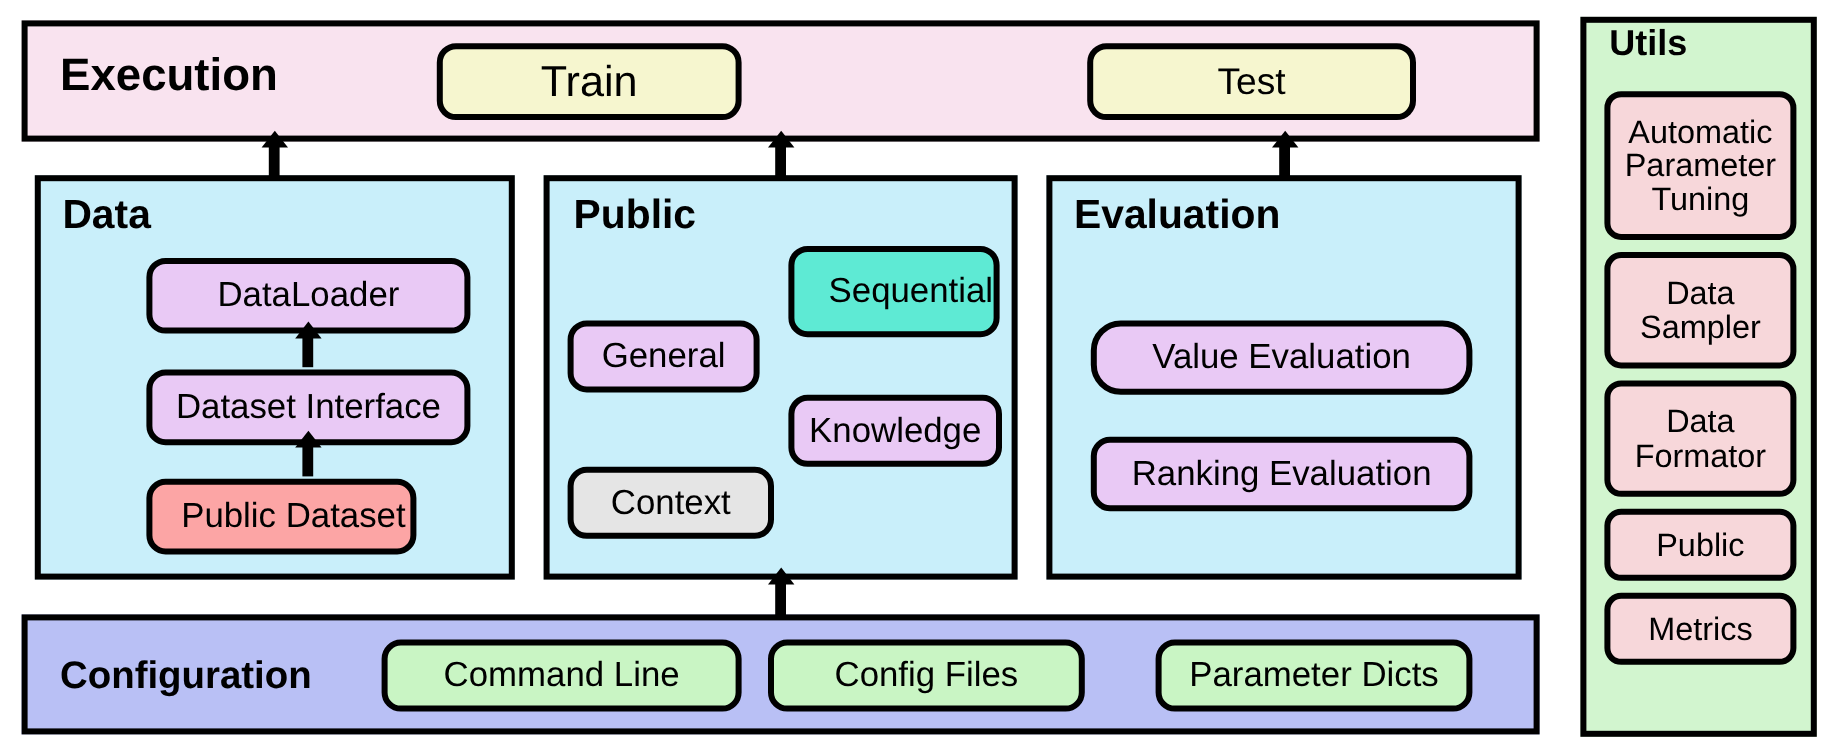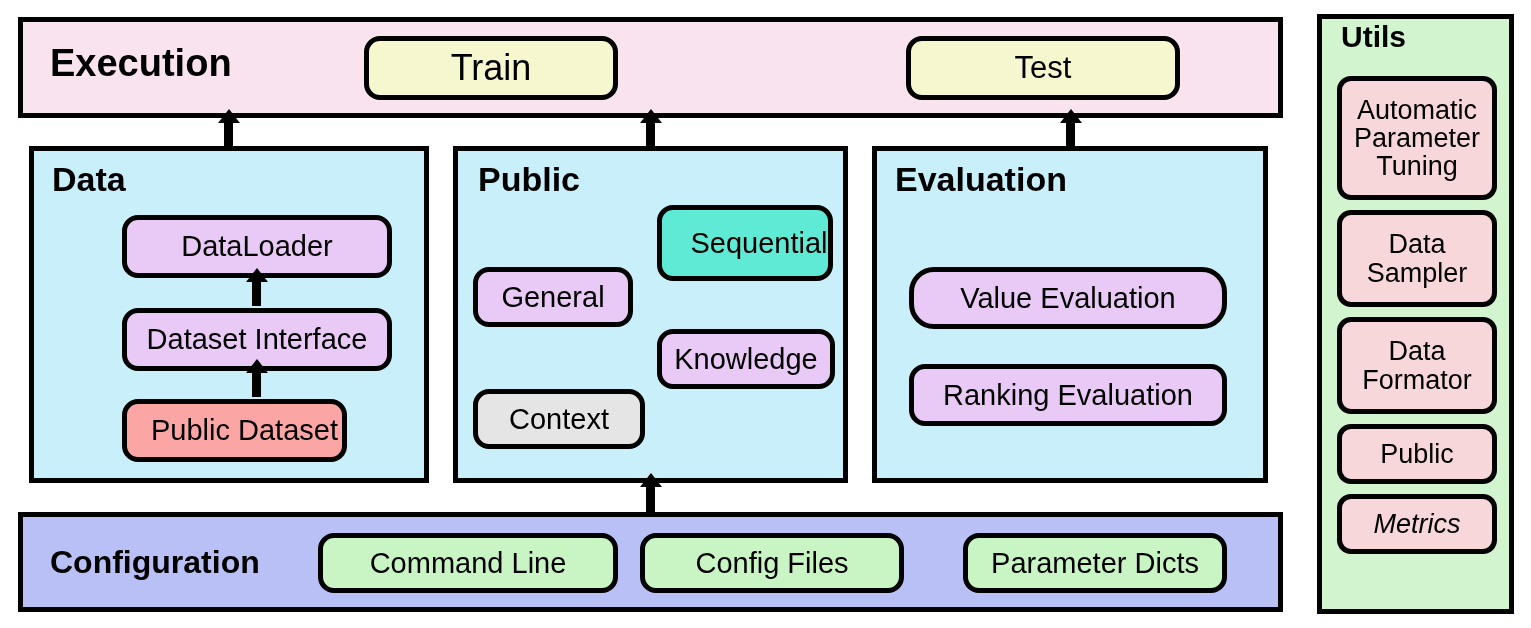--- a/index.html
+++ b/index.html
@@ -199,21 +199,21 @@
     left: 1337px;
     width: 160px;
     background: #f7d7da;
     font-size: 27px;
     border-radius: 14px;
   }
   #pill-auto-param-tuning { top: 76px;  height: 124px; }
   #pill-data-sampler      { top: 210px; height: 97px; }
   #pill-data-formator     { top: 317px; height: 97px; }
   #pill-logger            { top: 424px; height: 60px; }
-  #pill-metrics           { top: 494px; height: 60px; font-style: italic; }
+  #pill-metrics           { top: 494px; height: 60px; }
 
   
   .arrow {
     position: absolute;
     width: 9px;
     background: #000000;
   }
   .arrow::before {
     content: "";
     position: absolute;

